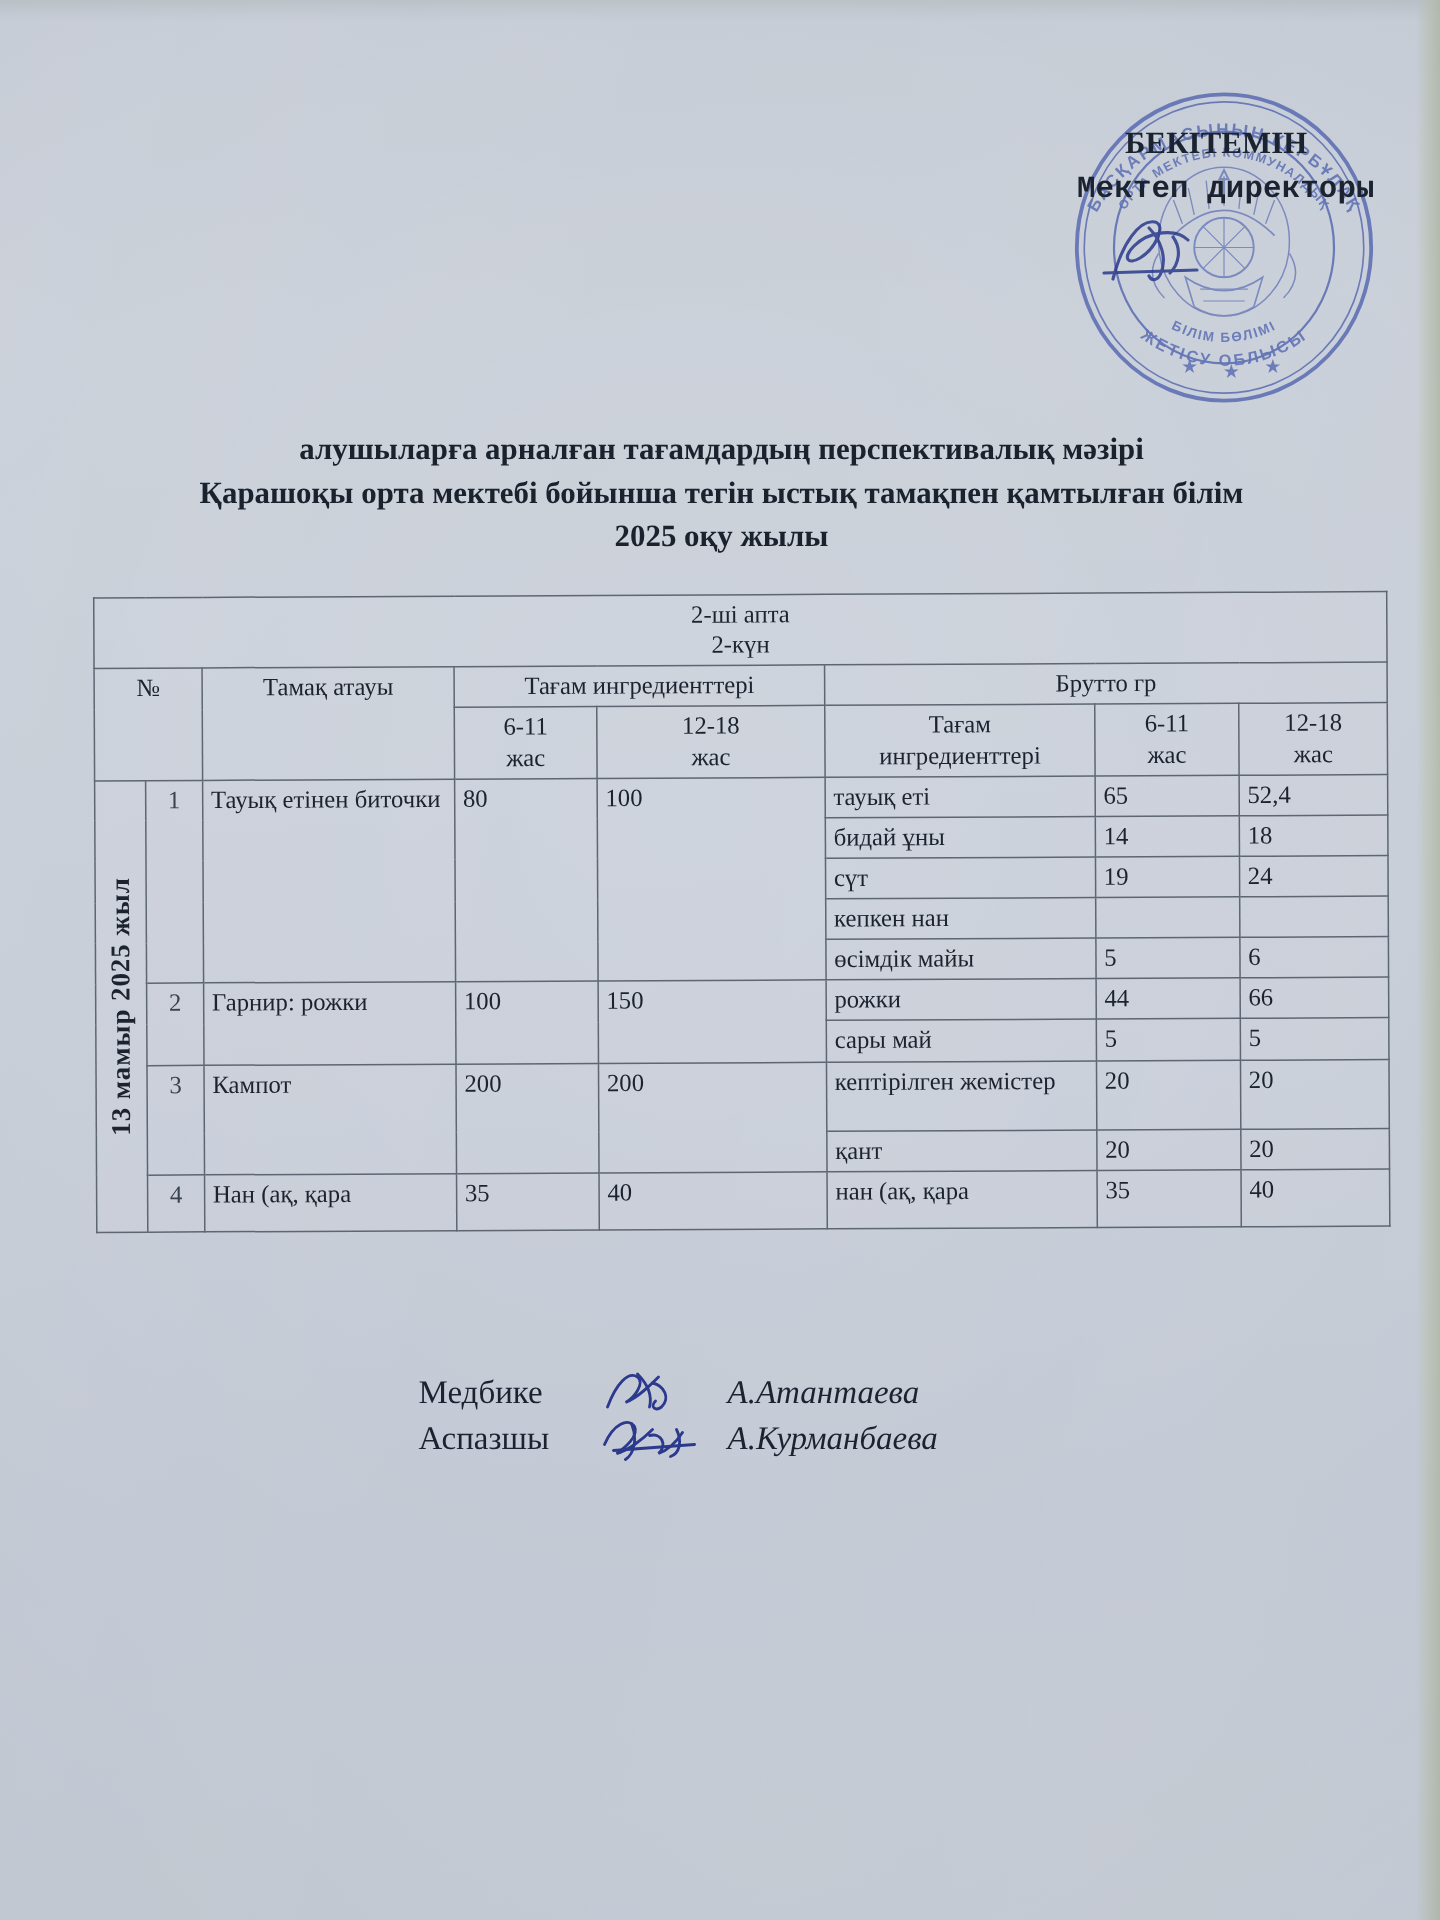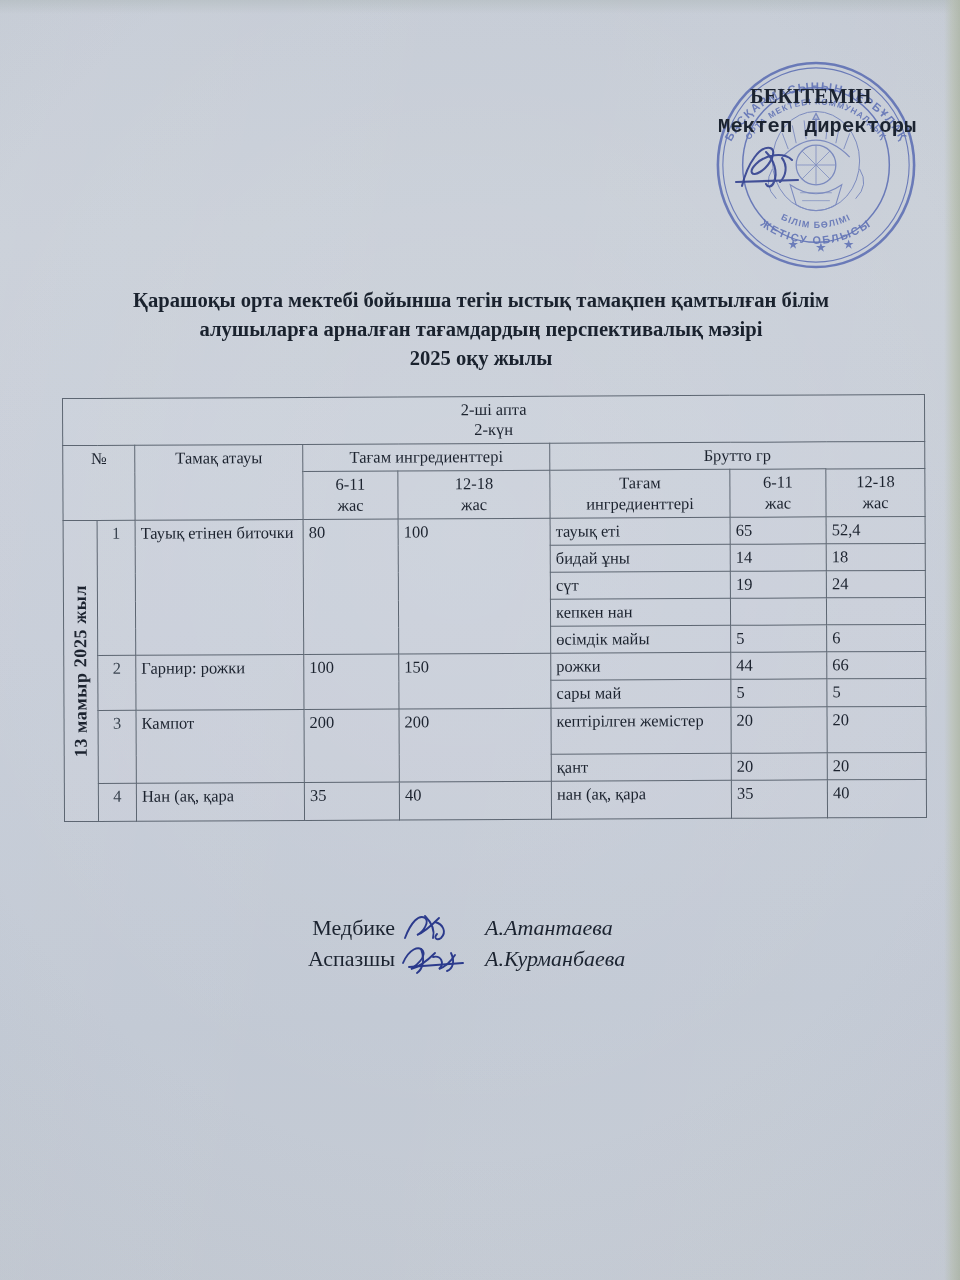--- a/index.html
+++ b/index.html
@@ -159,21 +159,20 @@
     position: absolute;
     left: 279px;
     top: 912px;
     z-index: 5;
     color: #1b2330;
   }
   .sig-row {
     display: flex;
     align-items: center;
     height: 31px;
-    text-align: right;
   }
   .sig-role {
     width: 116px;
     font-size: 22px;
   }
   .sig-mark {
     width: 82px;
     height: 31px;
     position: relative;
   }
@@ -243,22 +242,22 @@
       <path d="M56 20 C 62 28, 60 38, 54 44"></path>
     </g>
   </svg>
 
   <div id="approval">
     <div class="l1">БЕКІТЕМІН</div>
     <div class="l2">Мектеп директоры</div>
   </div>
 
   <div id="title">
+    <div>алушыларға арналған тағамдардың перспективалық мәзірі</div>
     <div>Қарашоқы орта мектебі бойынша тегін ыстық тамақпен қамтылған білім</div>
-    <div>алушыларға арналған тағамдардың перспективалық мәзірі</div>
     <div>2025 оқу жылы</div>
   </div>
 
   <div id="table-wrap">
     <table class="menu">
       <colgroup>
         <col style="width:34px">
         <col style="width:38px">
         <col style="width:168px">
         <col style="width:95px">

